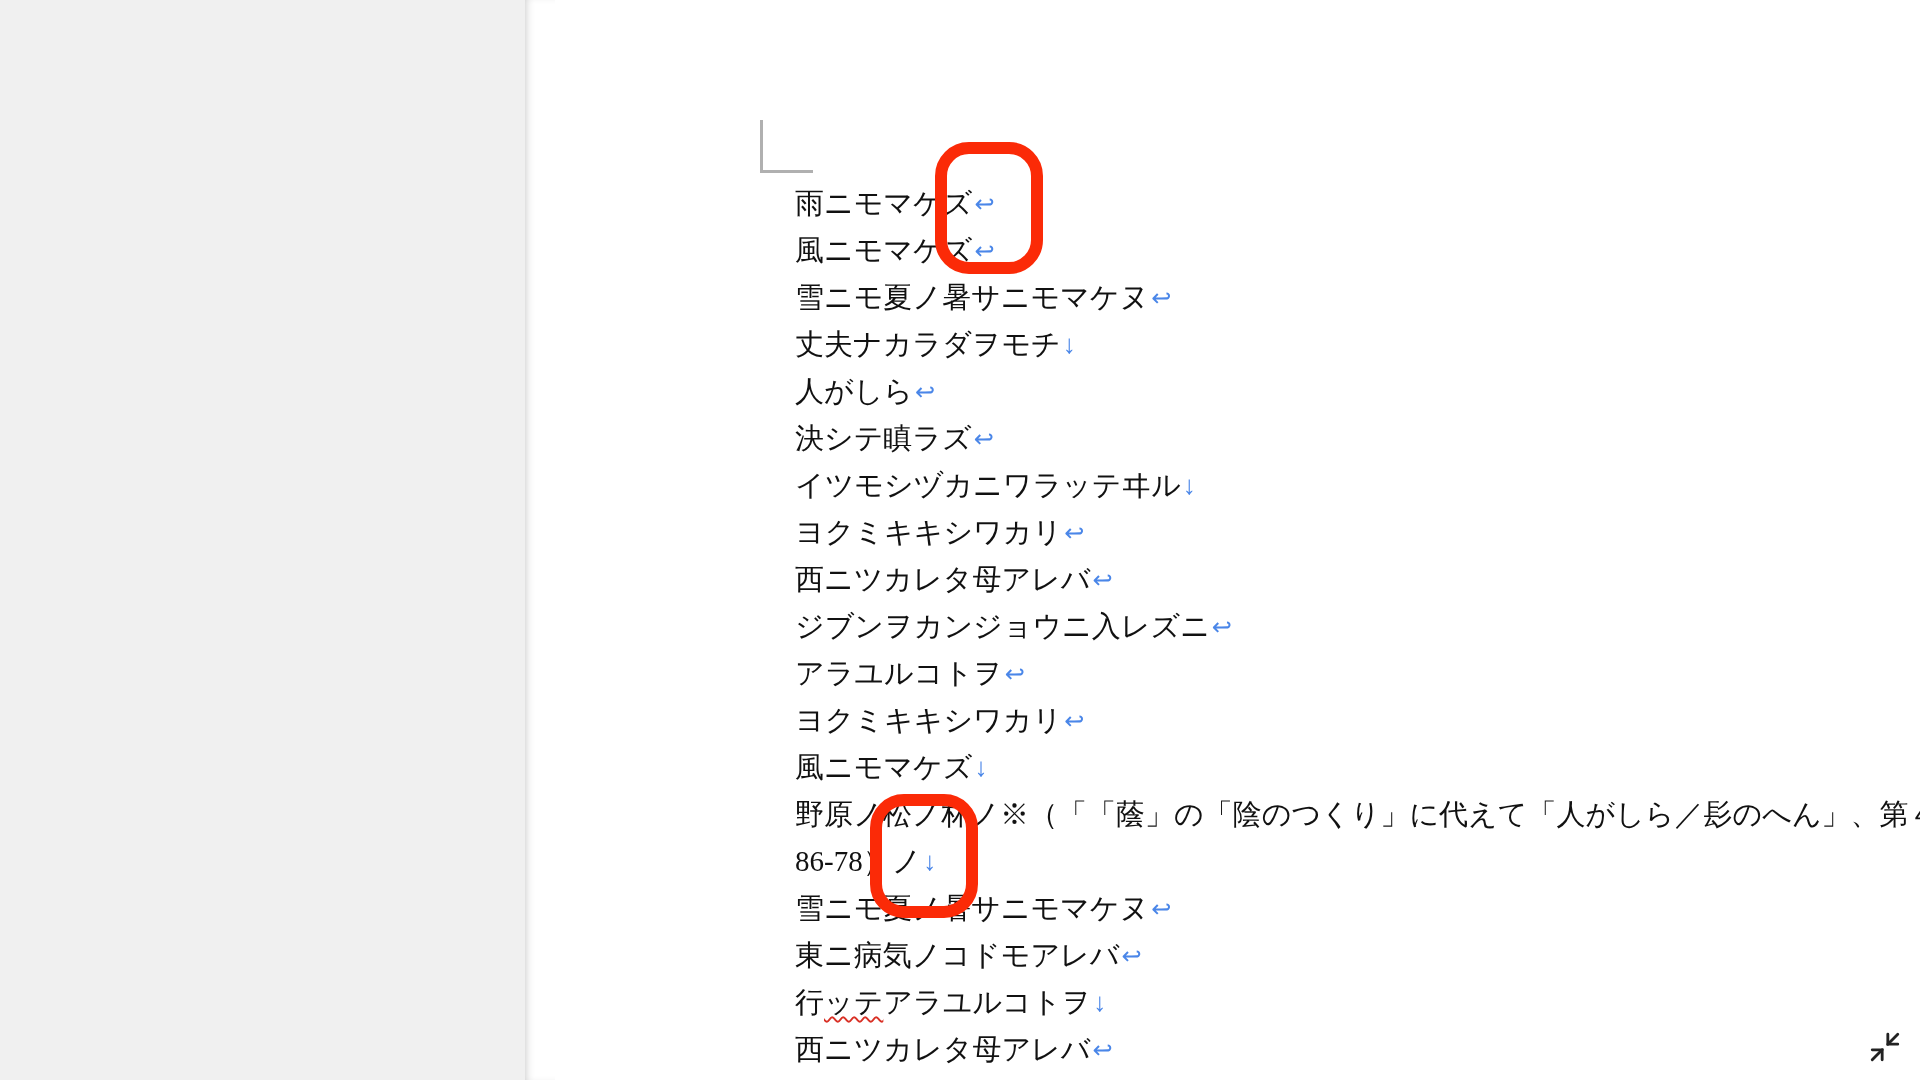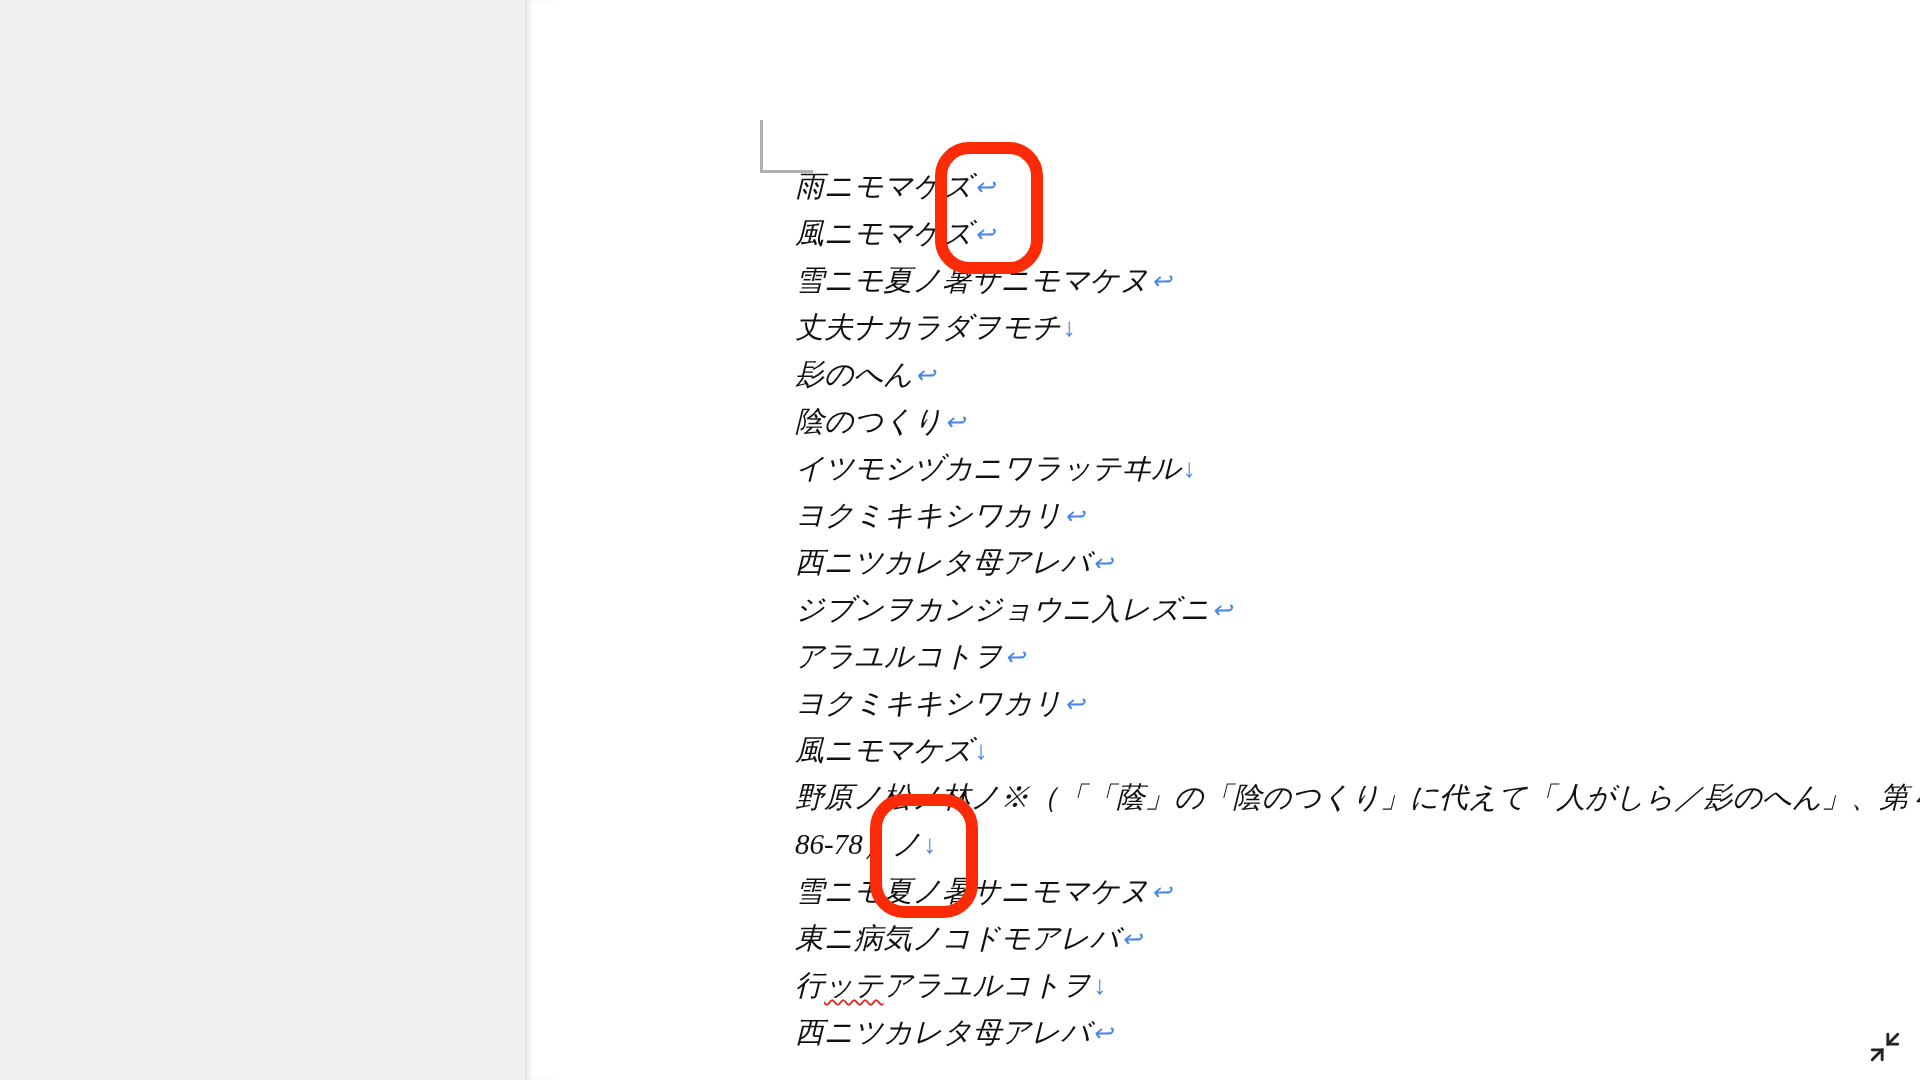--- a/index.html
+++ b/index.html
@@ -41,27 +41,26 @@
     left: 760px;
     top: 120px;
     width: 50px;
     height: 50px;
     border-left: 3px solid #b0b0b0;
     border-bottom: 3px solid #b0b0b0;
   }
   .content {
     position: absolute;
     left: 795px;
-    top: 163px;
+    top: 180px;
     right: 0;
     font-size: 29px;
     line-height: 47px;
     color: #111;
     white-space: nowrap;
-    font-style: italic;
   }
   .line { position: relative; }
   .mark {
     color: #4a86e8;
     font-family: Arial, sans-serif;
     font-size: 24px;
     padding-left: 2px;
     vertical-align: 1px;
   }
   .mark.arrow { font-size: 26px; }
@@ -96,22 +95,22 @@
 <div class="page-gutter"></div>
 <div class="page"></div>
 
 <div class="margin-marker"></div>
 
 <div class="content" id="content">
     <div class="line"><span>雨ニモマケズ</span><span class="mark">↩</span></div>
     <div class="line"><span>風ニモマケズ</span><span class="mark">↩</span></div>
     <div class="line"><span>雪ニモ夏ノ暑サニモマケヌ</span><span class="mark">↩</span></div>
     <div class="line"><span>丈夫ナカラダヲモチ</span><span class="mark arrow">↓</span></div>
-    <div class="line"><span>髟のへん</span><span class="mark">↩</span></div>
-    <div class="line"><span>陰のつくり</span><span class="mark">↩</span></div>
+    <div class="line"><span>人がしら</span><span class="mark">↩</span></div>
+    <div class="line"><span>決シテ瞋ラズ</span><span class="mark">↩</span></div>
     <div class="line"><span>イツモシヅカニワラッテヰル</span><span class="mark arrow">↓</span></div>
     <div class="line"><span>ヨクミキキシワカリ</span><span class="mark">↩</span></div>
     <div class="line"><span>西ニツカレタ母アレバ</span><span class="mark">↩</span></div>
     <div class="line"><span>ジブンヲカンジョウニ入レズニ</span><span class="mark">↩</span></div>
     <div class="line"><span>アラユルコトヲ</span><span class="mark">↩</span></div>
     <div class="line"><span>ヨクミキキシワカリ</span><span class="mark">↩</span></div>
     <div class="line"><span>風ニモマケズ</span><span class="mark arrow">↓</span></div>
     <div class="line"><span>野原ノ松ノ林ノ※（「「蔭」の「陰のつくり」に代えて「人がしら／髟のへん」、第４オ</span></div>
     <div class="line"><span>86-78）ノ</span><span class="mark arrow">↓</span></div>
     <div class="line"><span>雪ニモ夏ノ暑サニモマケヌ</span><span class="mark">↩</span></div>

